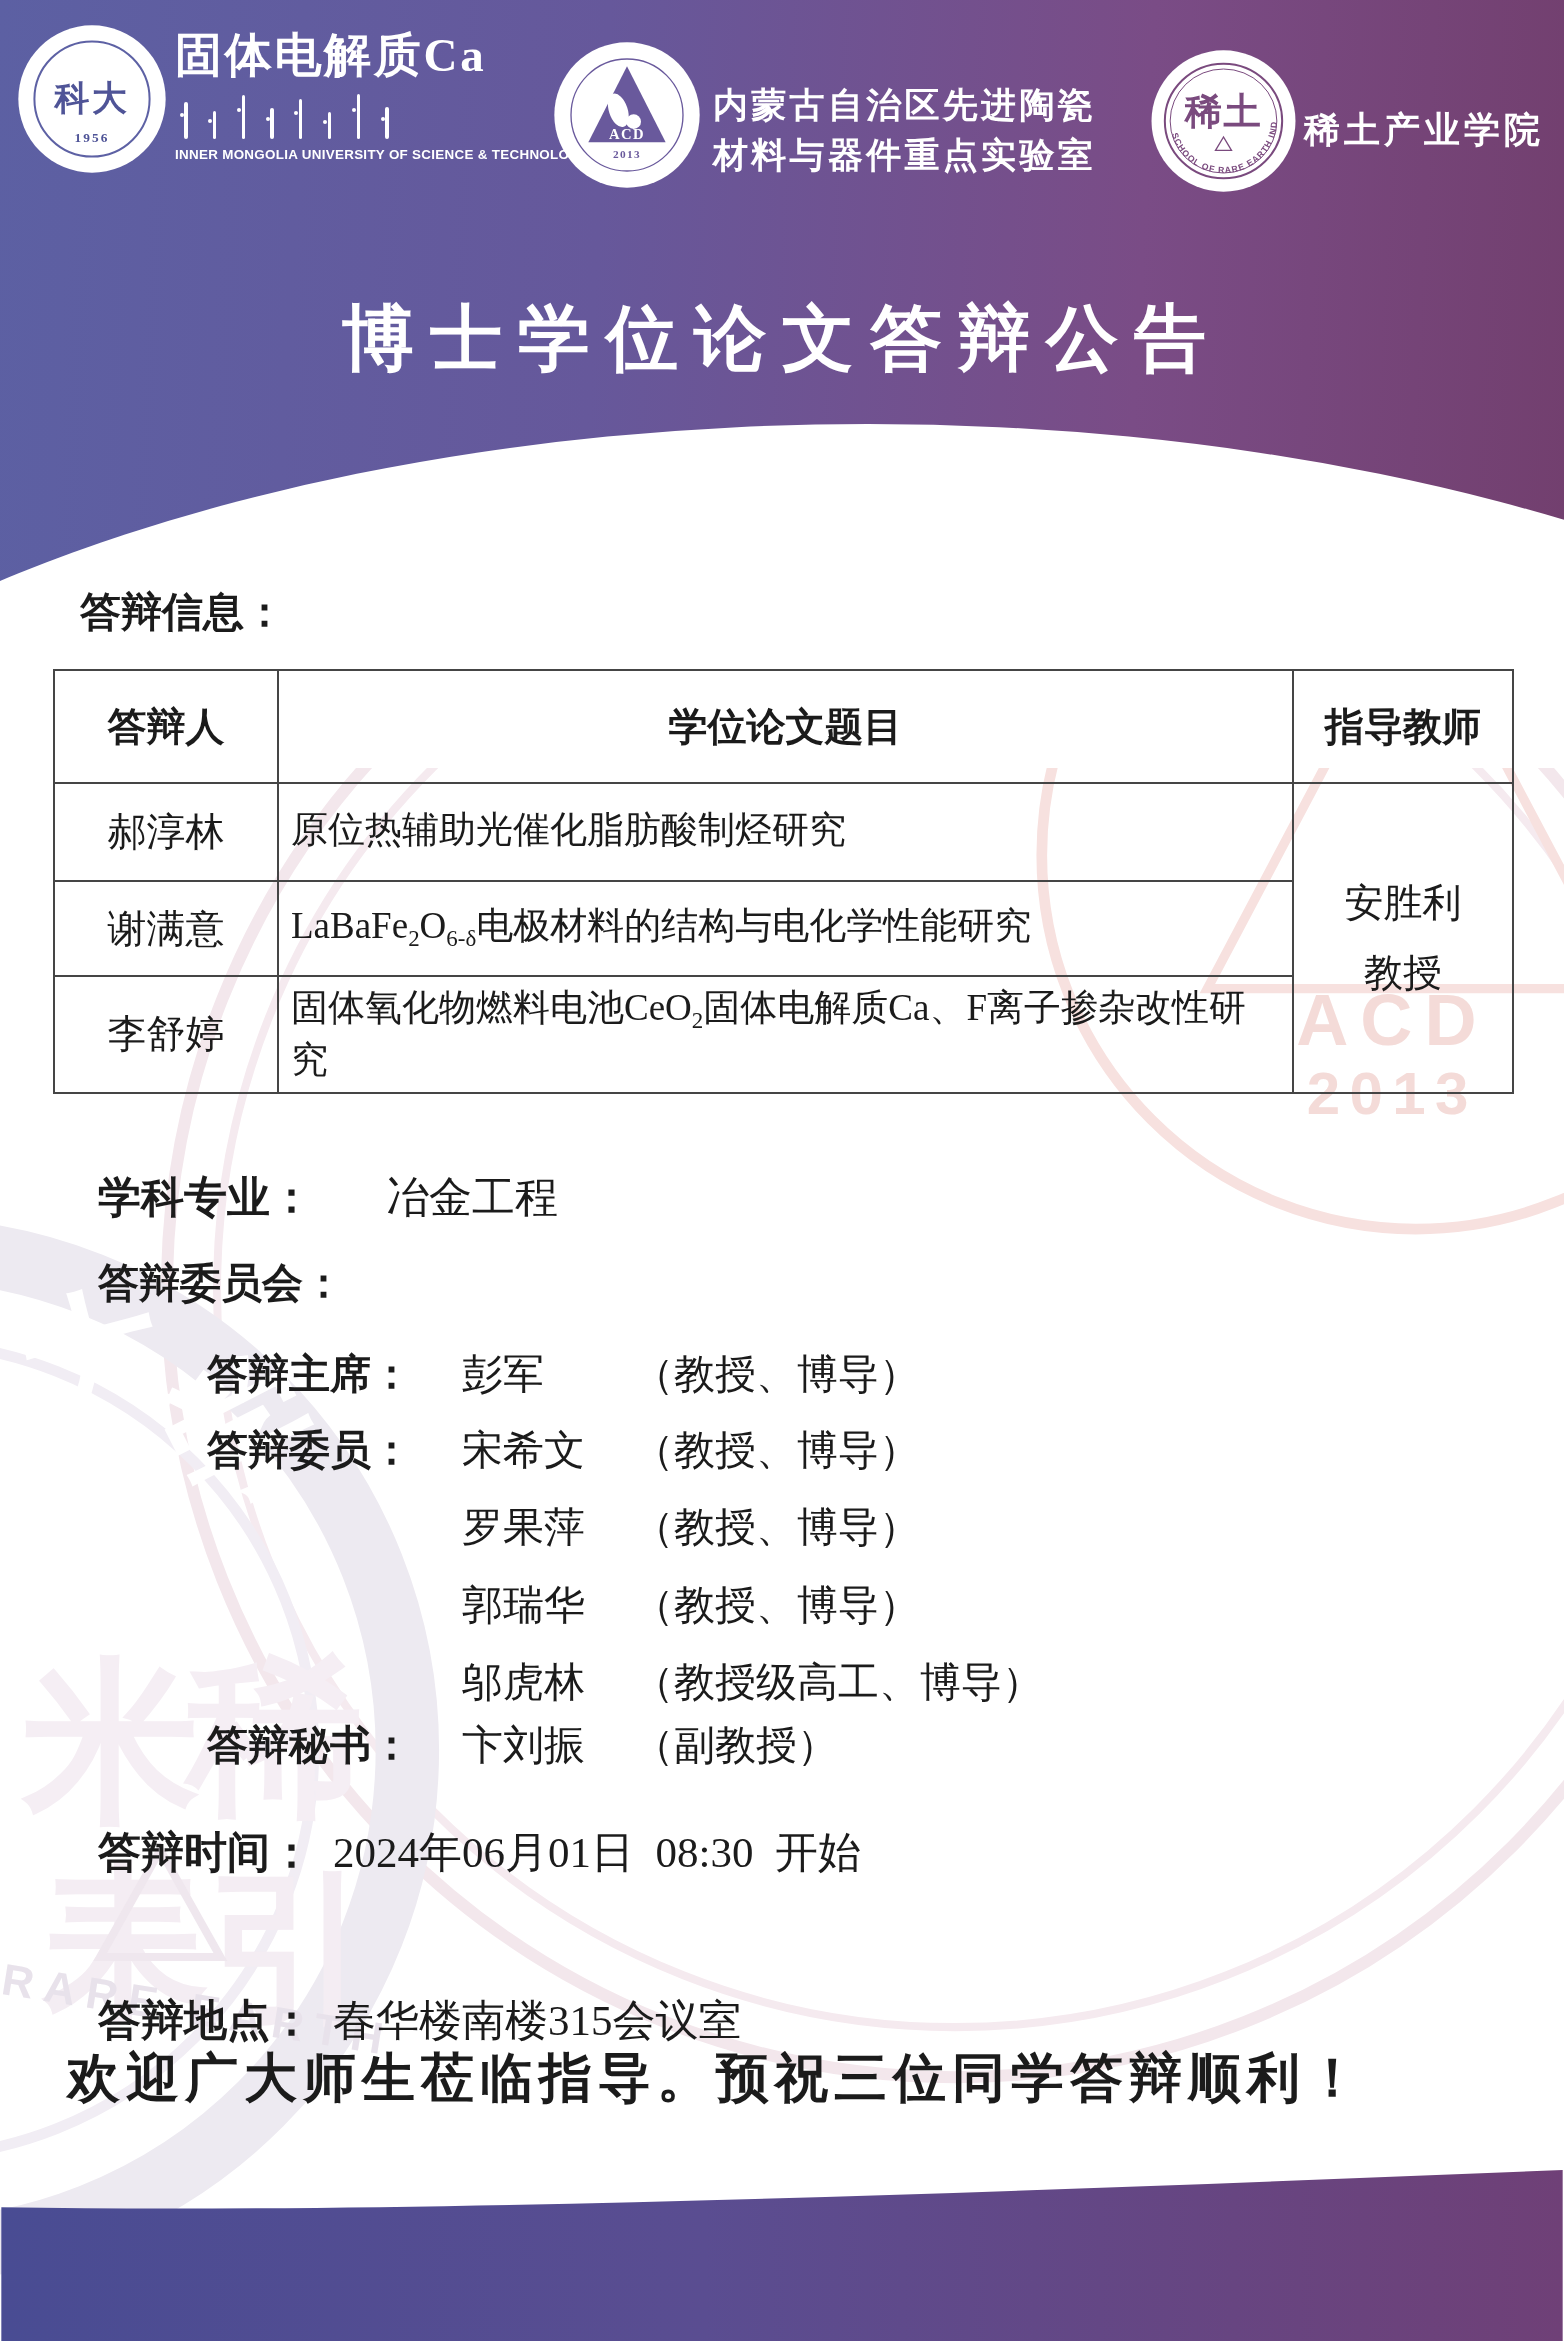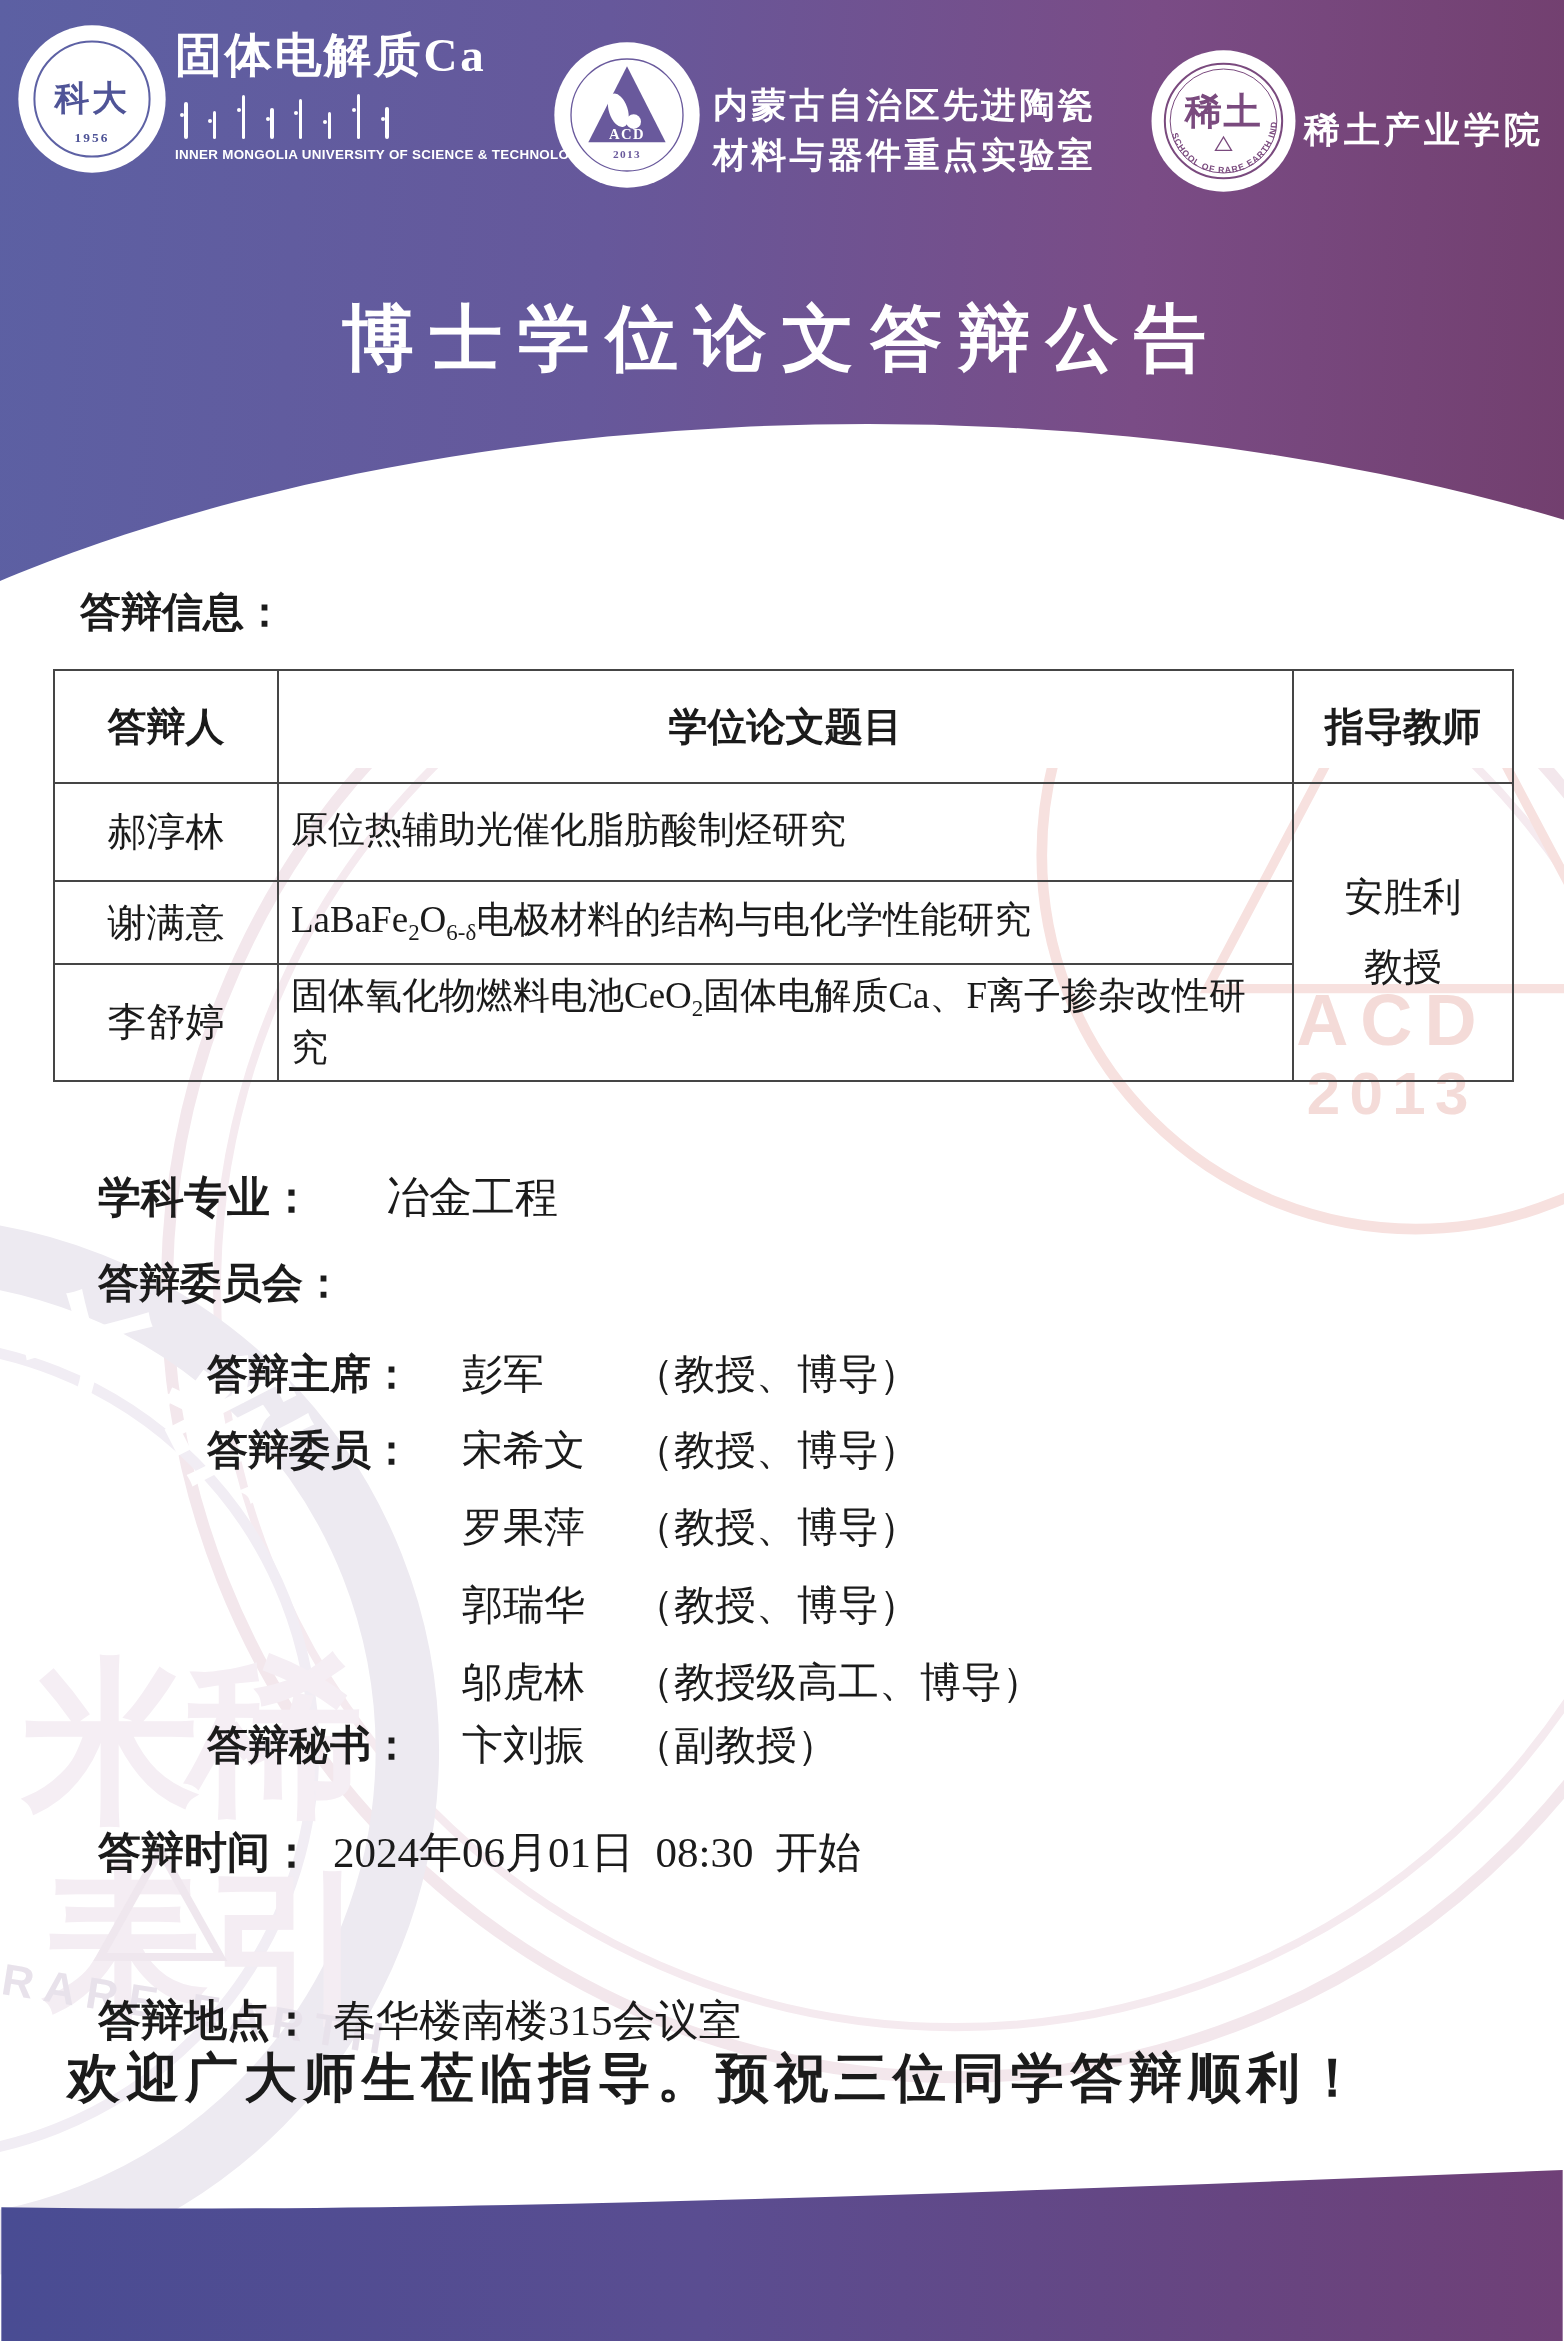--- a/index.html
+++ b/index.html
@@ -34,21 +34,21 @@
   .content{position:absolute;left:0;top:0;width:1564px;height:2342px;z-index:3;}
   .sec-label{position:absolute;font-weight:700;font-size:41px;white-space:nowrap;}
   .info-label{left:80px;top:585px;}
   .defense-table{position:absolute;left:53px;top:669px;width:1460px;border-collapse:collapse;table-layout:fixed;}
   .defense-table td,.defense-table th{border:2px solid #454545;vertical-align:middle;}
   .defense-table th{font-size:39px;font-weight:700;text-align:center;}
   .cell-name{font-size:39px;text-align:center;}
   .cell-title{font-size:37px;text-align:left;padding:6.7px 12px;line-height:1.32;}
   .cell-title sub{font-size:0.62em;}
   .cell-advisor{font-size:39px;text-align:center;line-height:1.8;}
-  .tr-head{height:113px;} .tr-r1{height:98px;} .tr-r2{height:83px;} .tr-r3{height:100px;}
+  .tr-head{height:113px;} .tr-r1{height:98px;} .tr-r2{height:95px;} .tr-r3{height:100px;}
   .line{position:absolute;font-size:43px;white-space:nowrap;}
   .line .lbl{font-weight:700;display:inline-block;width:235px;}
   .line .val{white-space:pre;}
   .major-line{left:98px;top:1169px;}
   .major-line .val{margin-left:53px;}
   .committee-label{left:98px;top:1256px;}
   .c-line{position:absolute;left:207px;font-size:41px;white-space:nowrap;}
   .c-label{font-weight:700;display:inline-block;width:255px;}
   .c-name{display:inline-block;width:171px;}
   .time-line{left:98px;top:1824px;}

